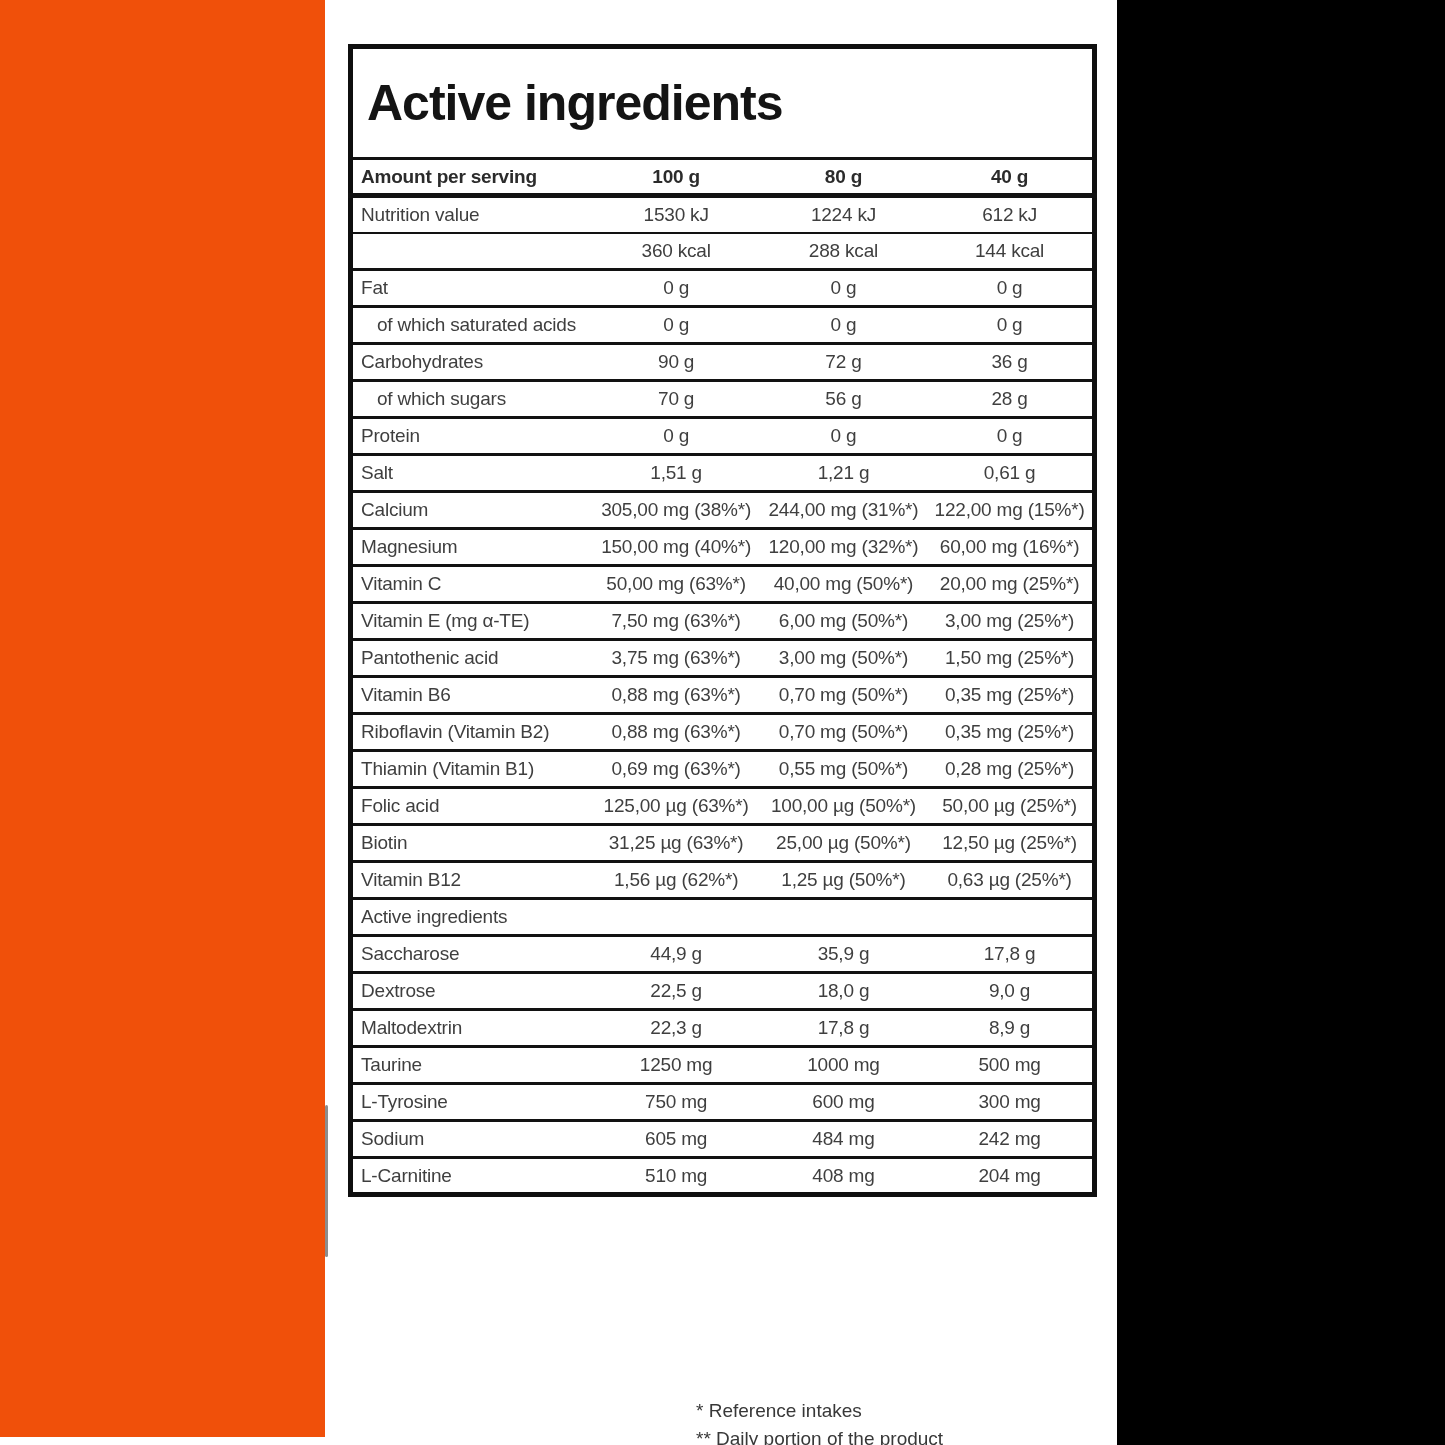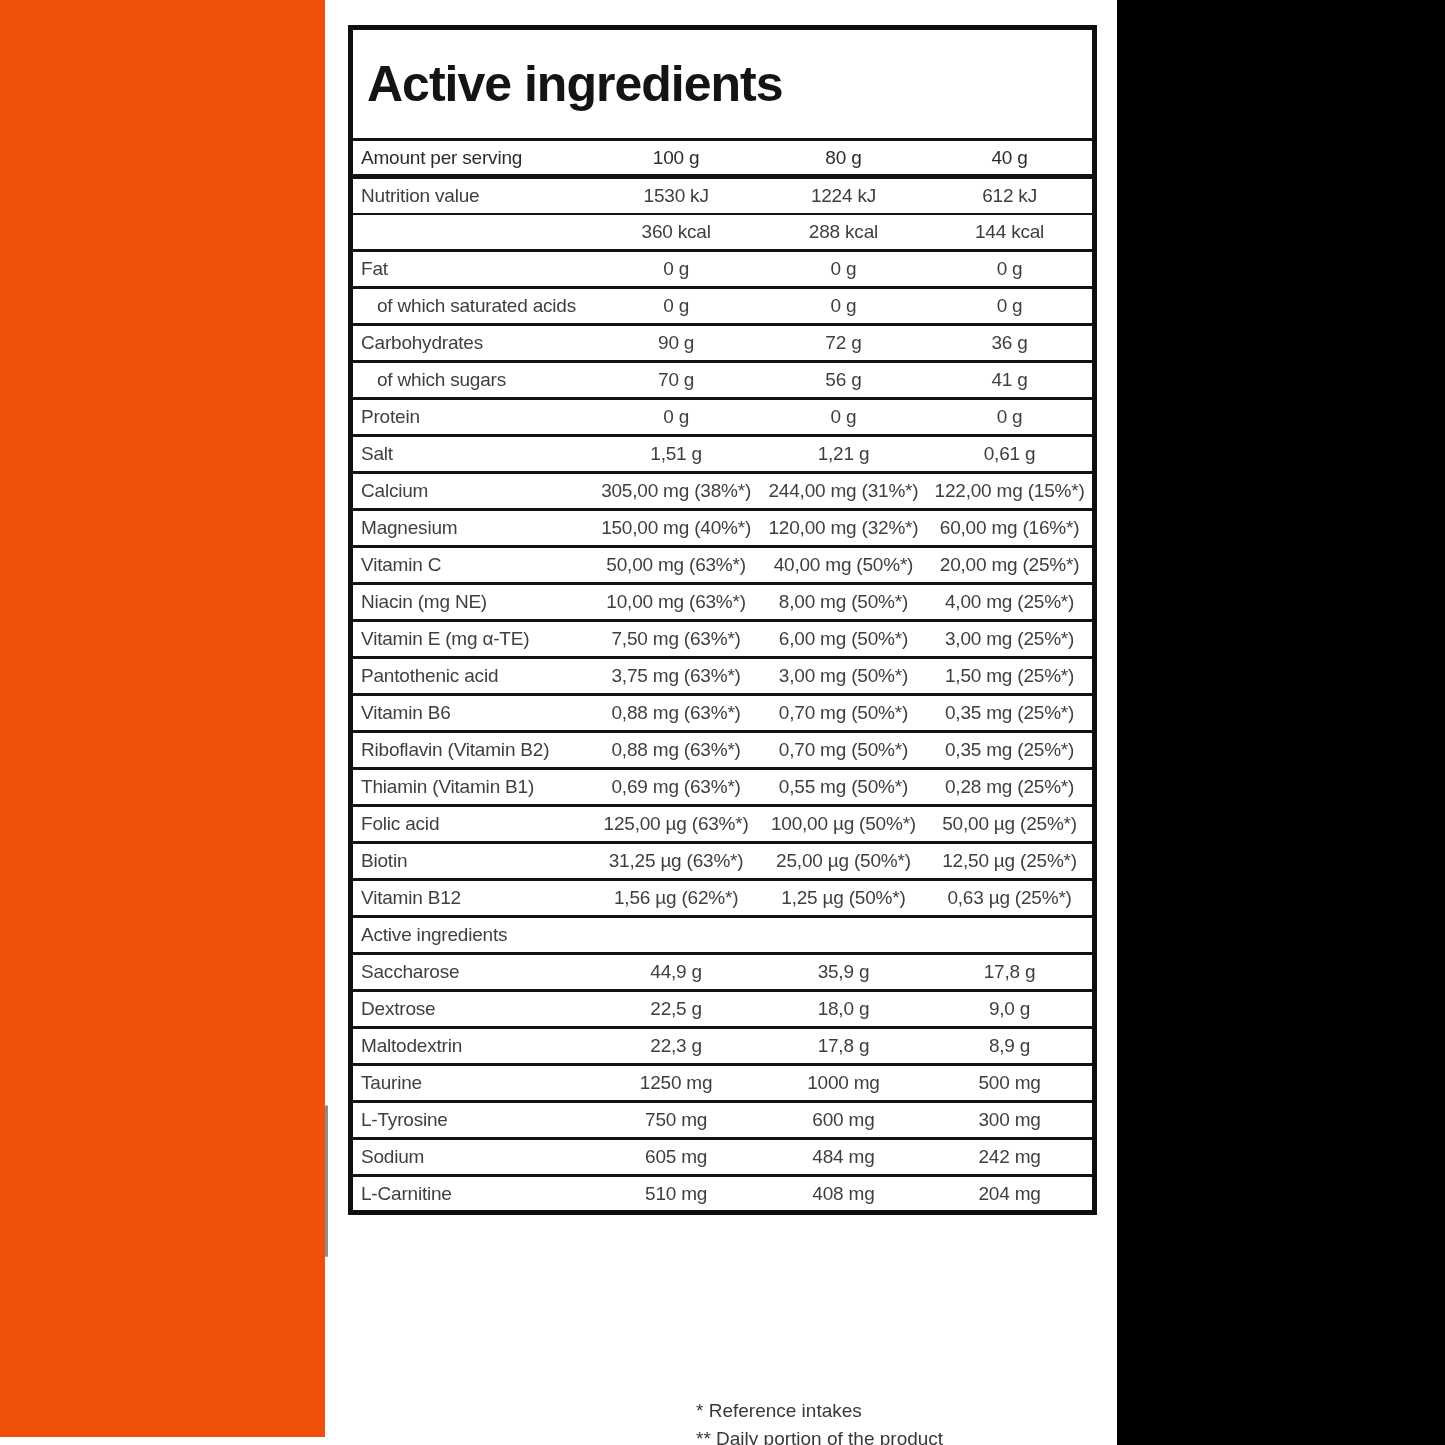--- a/index.html
+++ b/index.html
@@ -38,20 +38,21 @@
     position: absolute;
     left: 348px; top: 25px;
     width: 749px;
   }
 
   table.nutrition {
     border-collapse: collapse;
     table-layout: fixed;
     width: 749px;
     border: 5px solid #0f0f0f;
+    margin-top: 19px;
   }
 
   table.nutrition col.c-label { width: 240px; }
   table.nutrition col.c-val   { width: 166px; }
 
   td, th {
     padding: 0;
     vertical-align: middle;
     font-size: 19px;
     color: #3f3f3f;
@@ -65,21 +66,21 @@
     font-weight: bold;
     color: #141414;
     letter-spacing: -1px;
     text-align: left;
   }
 
   tr.header-row th {
     height: 37px;
     border-top: 3px solid #121212;
     border-bottom: 5px solid #121212;
-    font-weight: normal;
+    font-weight: bold;
     color: #2b2b2b;
   }
   tr.header-row th.label { text-align: left; padding-left: 8px; }
   tr.header-row th.val   { }
 
   tbody td {
     height: 37px;
     border-top: 3px solid #121212;
   }
   tbody tr.thin td { border-top-width: 2px; }
@@ -154,21 +155,21 @@
           <tr>
             <td class="label">Carbohydrates</td>
             <td class="val">90 g</td>
             <td class="val">72 g</td>
             <td class="val">36 g</td>
           </tr>
           <tr>
             <td class="label indent">of which sugars</td>
             <td class="val">70 g</td>
             <td class="val">56 g</td>
-            <td class="val">41 g</td>
+            <td class="val">28 g</td>
           </tr>
           <tr>
             <td class="label">Protein</td>
             <td class="val">0 g</td>
             <td class="val">0 g</td>
             <td class="val">0 g</td>
           </tr>
           <tr>
             <td class="label">Salt</td>
             <td class="val">1,51 g</td>
@@ -185,26 +186,20 @@
             <td class="label">Magnesium</td>
             <td class="val">150,00 mg (40%*)</td>
             <td class="val">120,00 mg (32%*)</td>
             <td class="val">60,00 mg (16%*)</td>
           </tr>
           <tr>
             <td class="label">Vitamin C</td>
             <td class="val">50,00 mg (63%*)</td>
             <td class="val">40,00 mg (50%*)</td>
             <td class="val">20,00 mg (25%*)</td>
-          </tr>
-          <tr>
-            <td class="label">Niacin (mg NE)</td>
-            <td class="val">10,00 mg (63%*)</td>
-            <td class="val">8,00 mg (50%*)</td>
-            <td class="val">4,00 mg (25%*)</td>
           </tr>
           <tr>
             <td class="label">Vitamin E (mg α-TE)</td>
             <td class="val">7,50 mg (63%*)</td>
             <td class="val">6,00 mg (50%*)</td>
             <td class="val">3,00 mg (25%*)</td>
           </tr>
           <tr>
             <td class="label">Pantothenic acid</td>
             <td class="val">3,75 mg (63%*)</td>

